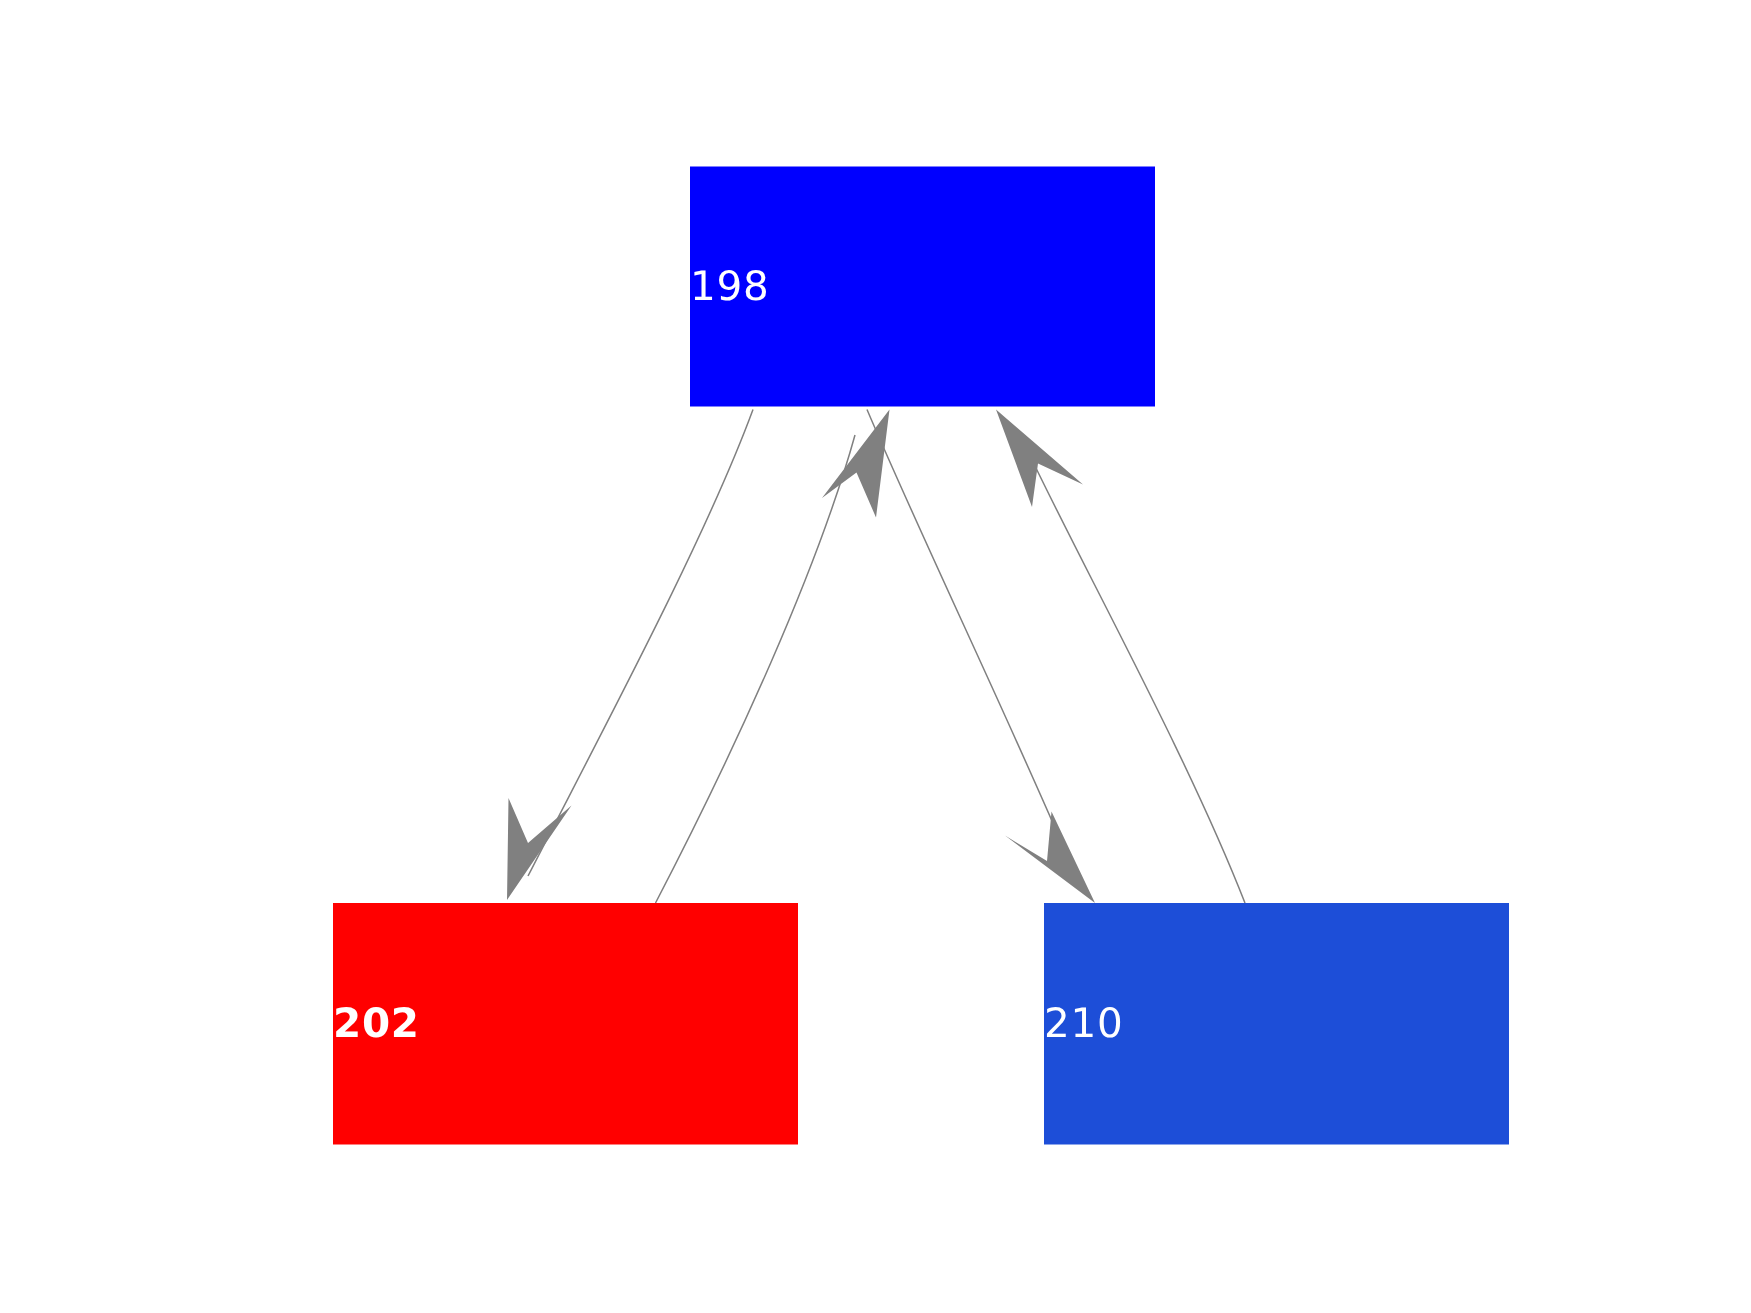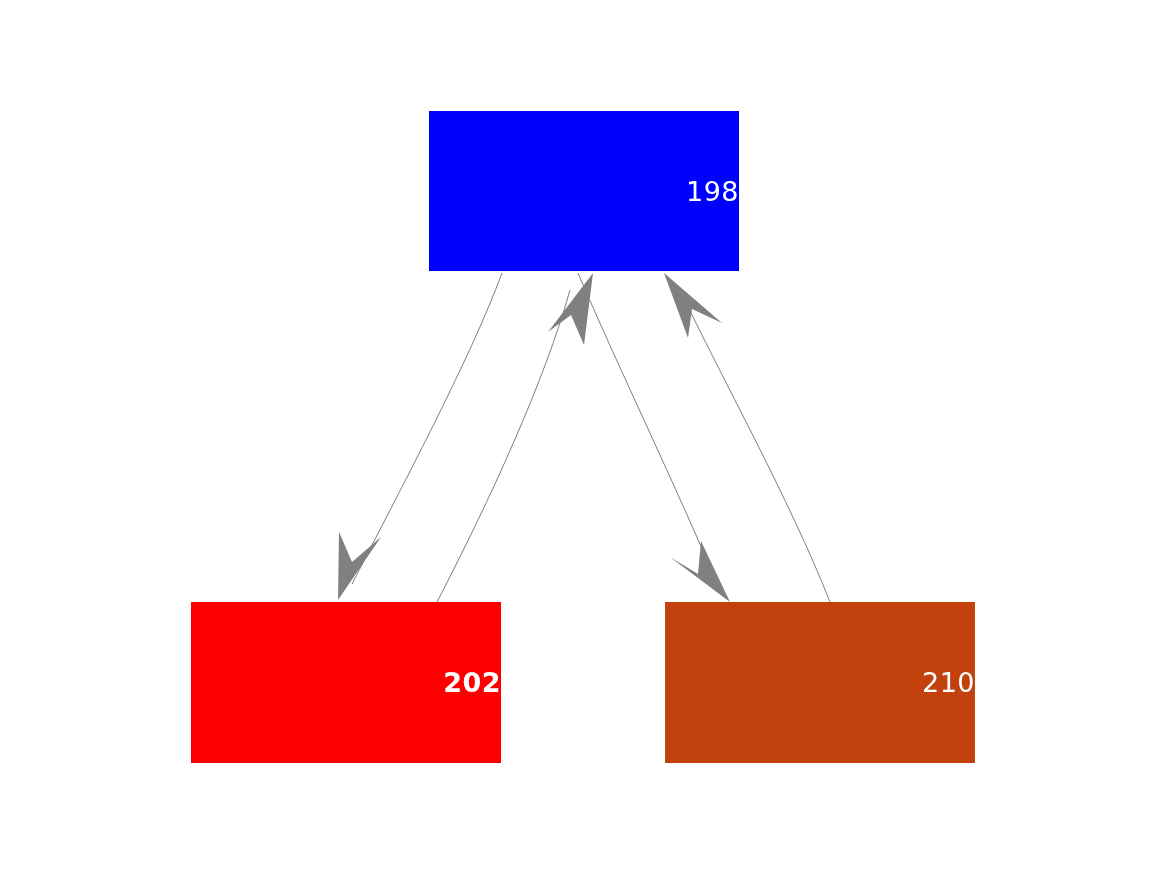--- a/index.html
+++ b/index.html
@@ -23,22 +23,23 @@
     position: absolute;
     left: 0;
     top: 0;
     width: 1167px;
     height: 875px;
   }
   .graph-node {
     position: absolute;
     display: flex;
     align-items: center;
-    justify-content: flex-end;
+    justify-content: flex-start;
     box-sizing: border-box;
+    margin-left: 31px;
   }
   .node-label {
     color: #ffffff;
     font-family: "DejaVu Sans", sans-serif;
     font-size: 27px;
     line-height: 1;
     letter-spacing: 0.5px;
     user-select: none;
   }
 </style>
@@ -71,17 +72,17 @@
   </svg>
 
   <div class="graph-node" style="left:429px; top:111px; width:310px; height:160px; background:#0000ff;">
     <span class="node-label" style="color: rgb(255, 255, 255);">198</span>
   </div>
 
   <div class="graph-node" style="left:191px; top:602px; width:310px; height:161px; background:#ff0000;">
     <span class="node-label" style="color: rgb(255, 255, 255); font-weight: bold;">202</span>
   </div>
 
-  <div class="graph-node" style="left:665px; top:602px; width:310px; height:161px; background:#c2410c;">
+  <div class="graph-node" style="left:665px; top:602px; width:310px; height:161px; background:#1d4ed8;">
     <span class="node-label" style="color: rgb(255, 255, 255);">210</span>
   </div>
 
 </div>
 
 </body></html>

